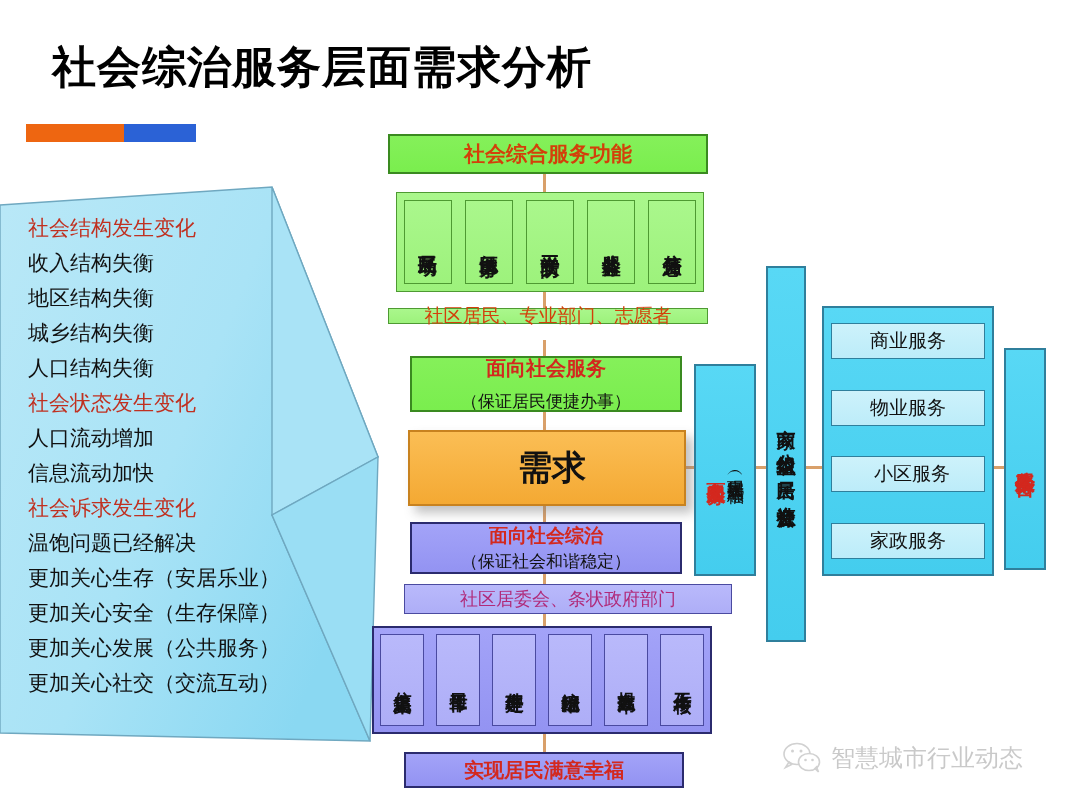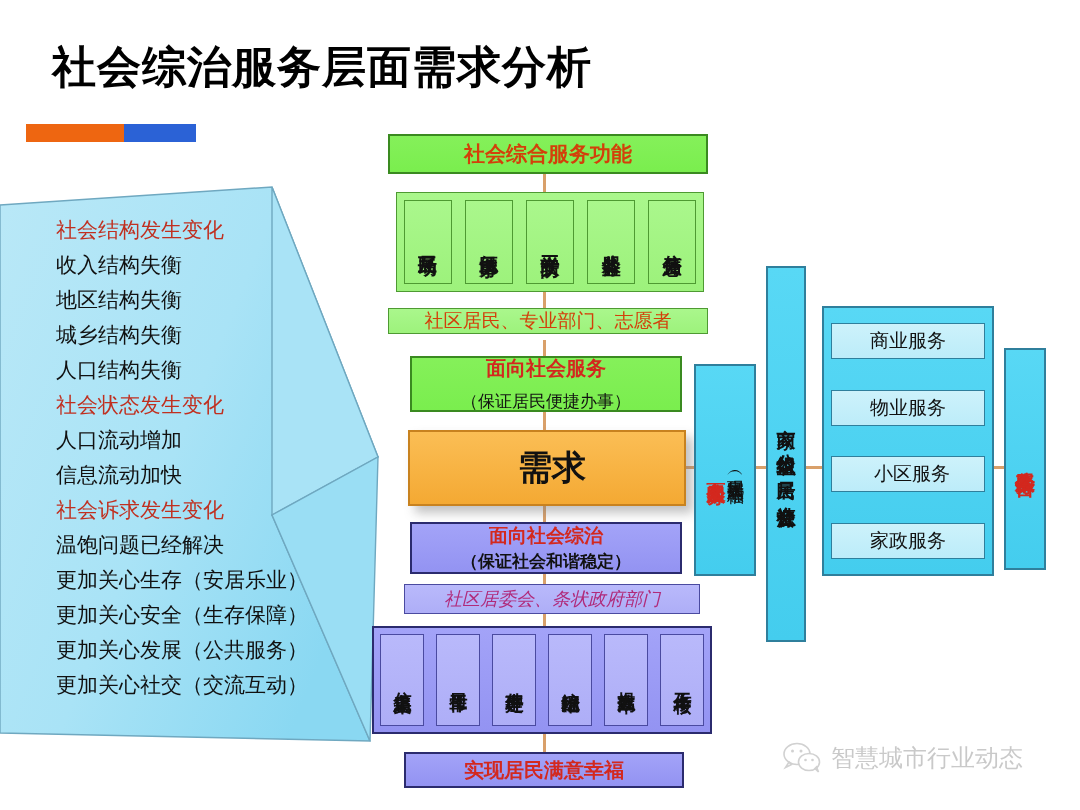--- a/index.html
+++ b/index.html
@@ -24,22 +24,21 @@
 
   
   .arrowWrap { position: absolute; left: 0px; top: 185px; width: 392px; height: 560px; }
   .arrowWrap svg { position: absolute; left: 0; top: 0; }
   .arrowList {
     position: absolute; left: 28px; top: 28px; width: 300px;
     display: flex; flex-direction: column; gap: 2px;
   }
   .arrowList .li {
     font-size: 21px; line-height: 33px; color: #111; white-space: nowrap;
-    font-family: Liberation Sans, sans-serif;
-    margin-left: 28px;
+    font-family: Liberation Mono, monospace;
   }
   .arrowList .li.hd { color: #c03020; }
 
   
   .bx {
     position: absolute; display: flex; align-items: center; justify-content: center;
     text-align: center; font-weight: bold;
   }
 
   
@@ -145,39 +144,39 @@
       <span class="vert tBlack" style="font-size:19px;">平安联防</span>
     </div>
     <div class="bx greenLight" style="position:relative; left:0; top:0; width:48px; height:84px;">
       <span class="vert tBlack" style="font-size:19px;">公益服务</span>
     </div>
     <div class="bx greenLight" style="position:relative; left:0; top:0; width:48px; height:84px;">
       <span class="vert tBlack" style="font-size:19px;">信息公开</span>
     </div>
   </div>
 
-  <div class="bx greenLight" style="left:388px; top:308px; width:320px; height:26px;">
+  <div class="bx greenLight" style="left:388px; top:308px; width:320px; height:16px;">
     <span class="tOrange" style="font-size:19px; font-weight:normal;">社区居民、专业部门、志愿者</span>
   </div>
 
   <div class="bx green" style="left:410px; top:356px; width:272px; height:56px; flex-direction:column; gap:8px;">
     <span class="tRed" style="font-size:20px;">面向社会服务</span>
     <span class="tBlack" style="font-size:17px; font-weight:normal;">（保证居民便捷办事）</span>
   </div>
 
   <div class="bx orangeBox" style="left:408px; top:430px; width:278px; height:76px;">
     <span class="tBlack" style="font-size:34px;">需求</span>
   </div>
 
   <div class="bx purple" style="left:410px; top:522px; width:272px; height:52px; flex-direction:column; gap:1px;">
     <span class="tRed" style="font-size:19px;">面向社会综治</span>
-    <span class="tBlack" style="font-size:17px; font-weight:bold;">（保证社会和谐稳定）</span>
-  </div>
-
-  <div class="bx purpleLight" style="left:404px; top:584px; width:296px; height:30px;font-style:italic;">
+    <span class="tBlack" style="font-size:17px; font-weight:normal;">（保证社会和谐稳定）</span>
+  </div>
+
+  <div class="bx purpleLight" style="left:404px; top:584px; width:328px; height:30px;">
     <span class="tMaroon" style="font-size:18px; font-weight:normal;">社区居委会、条状政府部门</span>
   </div>
 
   <div class="bx purple" style="left:372px; top:626px; width:340px; height:108px; justify-content:space-around; align-items:center;">
     <div class="bx purpleLight" style="position:relative; left:0; top:0; width:44px; height:92px;">
       <span class="vert tBlack" style="font-size:18px;">信息采集</span>
     </div>
     <div class="bx purpleLight" style="position:relative; left:0; top:0; width:44px; height:92px;">
       <span class="vert tBlack" style="font-size:18px;">日常工作</span>
     </div>

